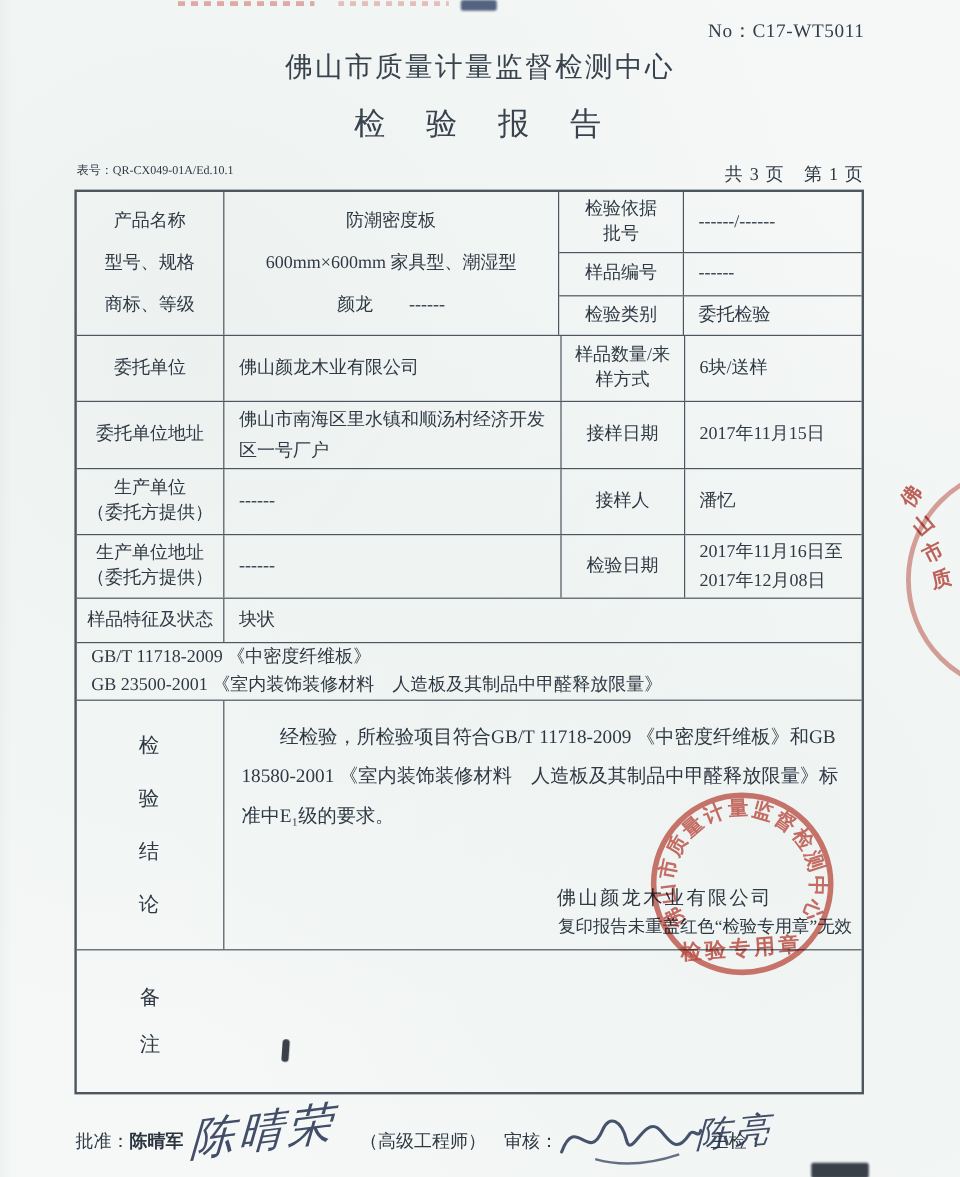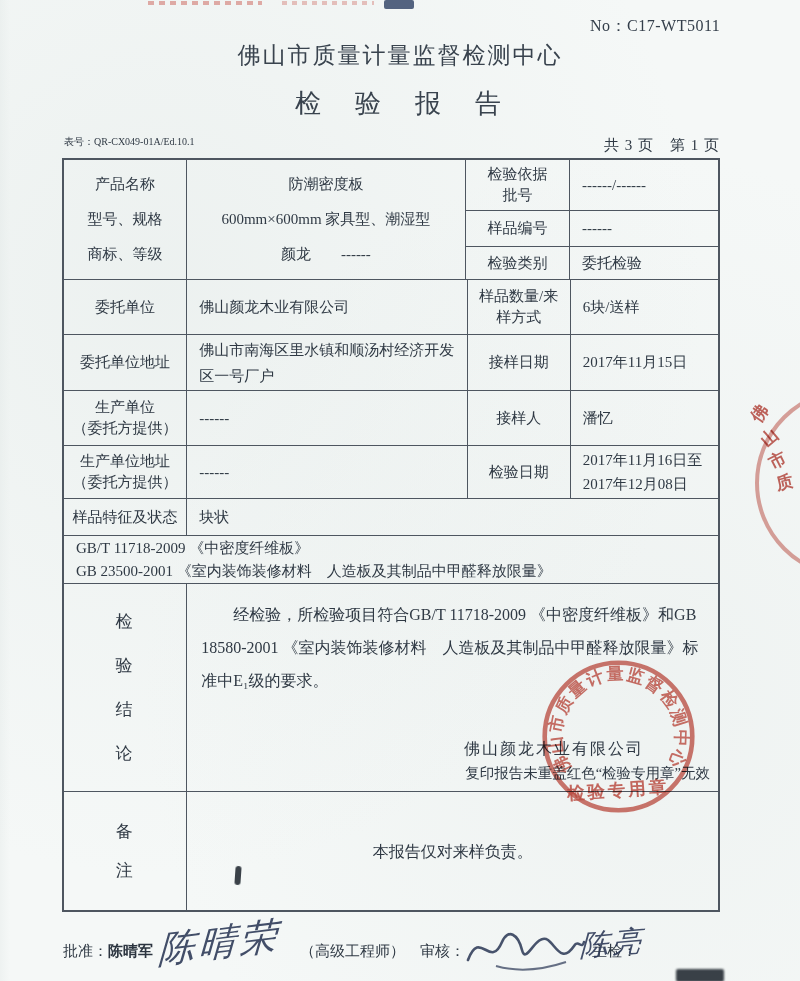--- a/index.html
+++ b/index.html
@@ -172,23 +172,20 @@
         <div class="concl-date">佛山颜龙木业有限公司</div>
         <div class="copy-note">复印报告未重盖红色“检验专用章”无效</div>
       </div>
     </div>
 
     <div class="trow" style="height:118px">
       <div class="cell vlabel" style="width:124px;padding:20px 0">
         <span>备</span>
         <span>注</span>
       </div>
-      <div class="cell remark-body" style="width:534px">
-        <span>本报告仅对来样负责。</span>
-      </div>
     </div>
   </div>
 
   <div class="abs remark-mark"></div>
 
   <svg class="abs stamp-main" width="205" height="205" viewBox="0 0 200 200" xmlns="http://www.w3.org/2000/svg" xmlns:xlink="http://www.w3.org/1999/xlink">
     <circle cx="100" cy="100" r="72" fill="none" stroke="rgba(193,66,54,0.78)" stroke-width="4.5"></circle>
     <defs>
       <path id="sealArc" d="M 54.1,132.1 A 56,56 0 1 1 145.9,132.1" fill="none"></path>
     </defs>

